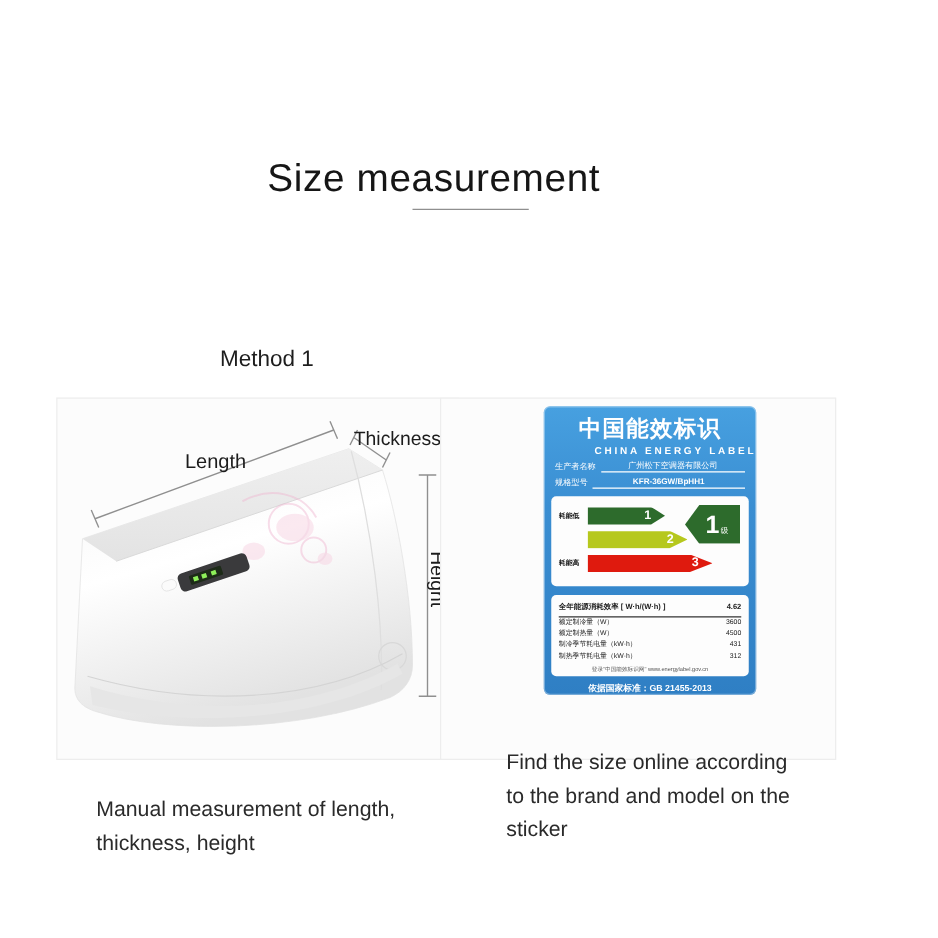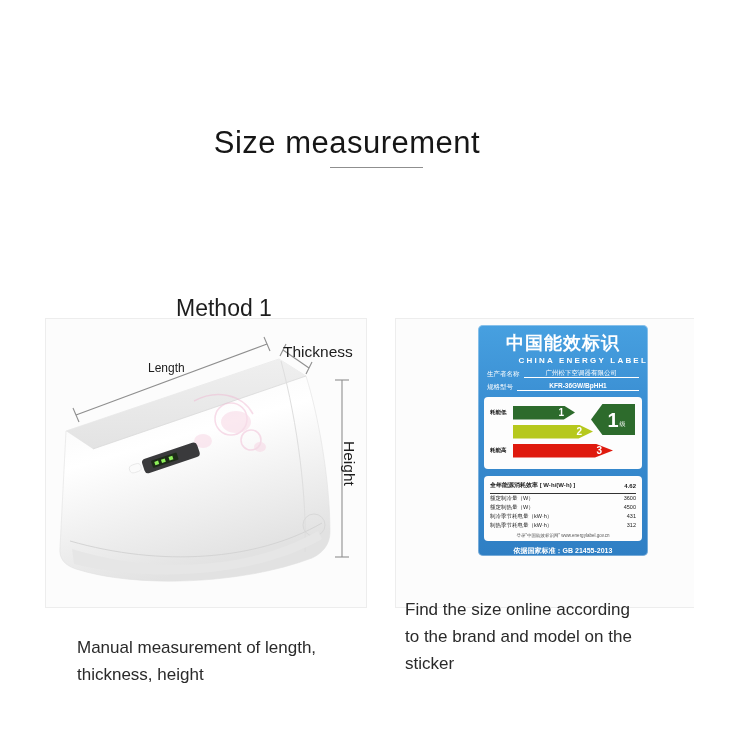--- a/index.html
+++ b/index.html
@@ -4,38 +4,38 @@
 <style>
   html,body{margin:0;padding:0;background:#ffffff;}
   .page{position:relative;width:694px;height:750px;background:#ffffff;overflow:hidden;
         font-family:"Liberation Sans", sans-serif;color:#222;}
 
   .page-title{position:absolute;left:0;right:0;top:104px;text-align:center;
               font-size:31px;font-weight:400;color:#161616;letter-spacing:.5px;}
   .title-underline{position:absolute;left:330px;top:167px;width:93px;height:0;
                    border-top:1.5px solid #8f8f8f;}
 
-  .method-heading{position:absolute;top:276px;font-size:23px;font-weight:400;color:#1d1d1d;}
+  .method-heading{position:absolute;top:262px;font-size:18px;font-weight:400;color:#1d1d1d;}
   .method1-heading{left:176px;}
   .method2-heading{left:463px;}
 
   .panel{position:absolute;top:318px;height:290px;background:#fcfcfc;border:1px solid #ededed;
          box-sizing:border-box;}
   .panel-left{left:45px;width:322px;}
-  .panel-right{left:395px;width:317px;}
+  .panel-right{left:352px;width:317px;}
 
   .caption{position:absolute;font-size:17px;line-height:27px;color:#2a2a2a;
            white-space:pre-line;text-align:left;}
   .caption-left{left:77px;top:617px;width:280px;}
   .caption-right{left:405px;top:579px;width:260px;}
 
   
   .ac-svg{position:absolute;left:0;top:0;width:320px;height:288px;}
   .dim-label{position:absolute;font-size:15.5px;color:#1c1c1c;}
-  .lbl-length{left:102px;top:42px;font-size:12px;}
+  .lbl-length{left:102px;top:42px;font-size:16px;}
   .lbl-thickness{left:237px;top:24px;}
   .lbl-height{left:312px;top:122px;transform:rotate(90deg);transform-origin:0 0;}
 
   
   .energy-label{position:absolute;left:82px;top:6px;width:170px;height:231px;
                 background:linear-gradient(180deg,#47a0e0 0%,#3a8ed2 35%,#2f7fc4 100%);
                 border-radius:5px;box-shadow:0 0 0 1px rgba(255,255,255,.35) inset;
                 overflow:hidden;color:#fff;}
   .el-title{margin-top:6px;text-align:center;font-size:18px;font-weight:700;letter-spacing:1px;}
   .el-subtitle{margin-top:1px;text-align:right;font-size:8px;font-weight:700;letter-spacing:2.2px;}

